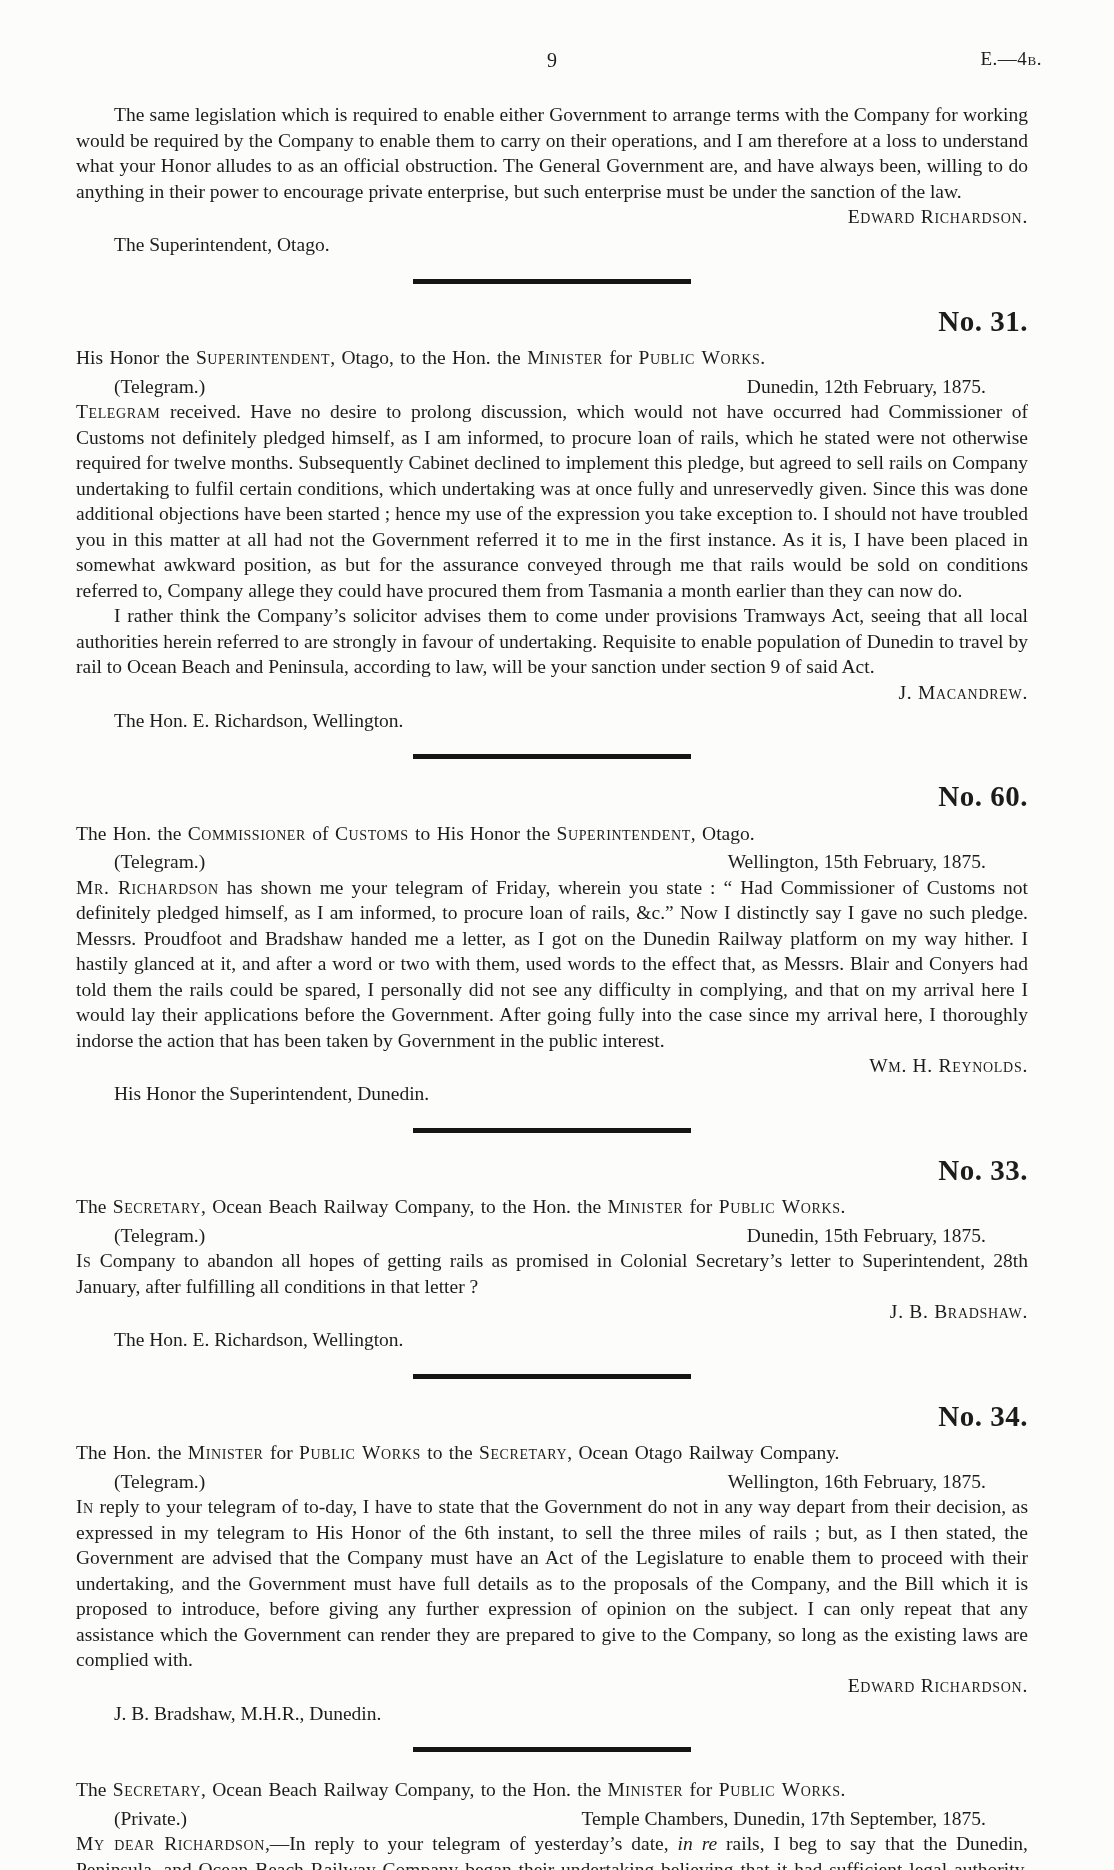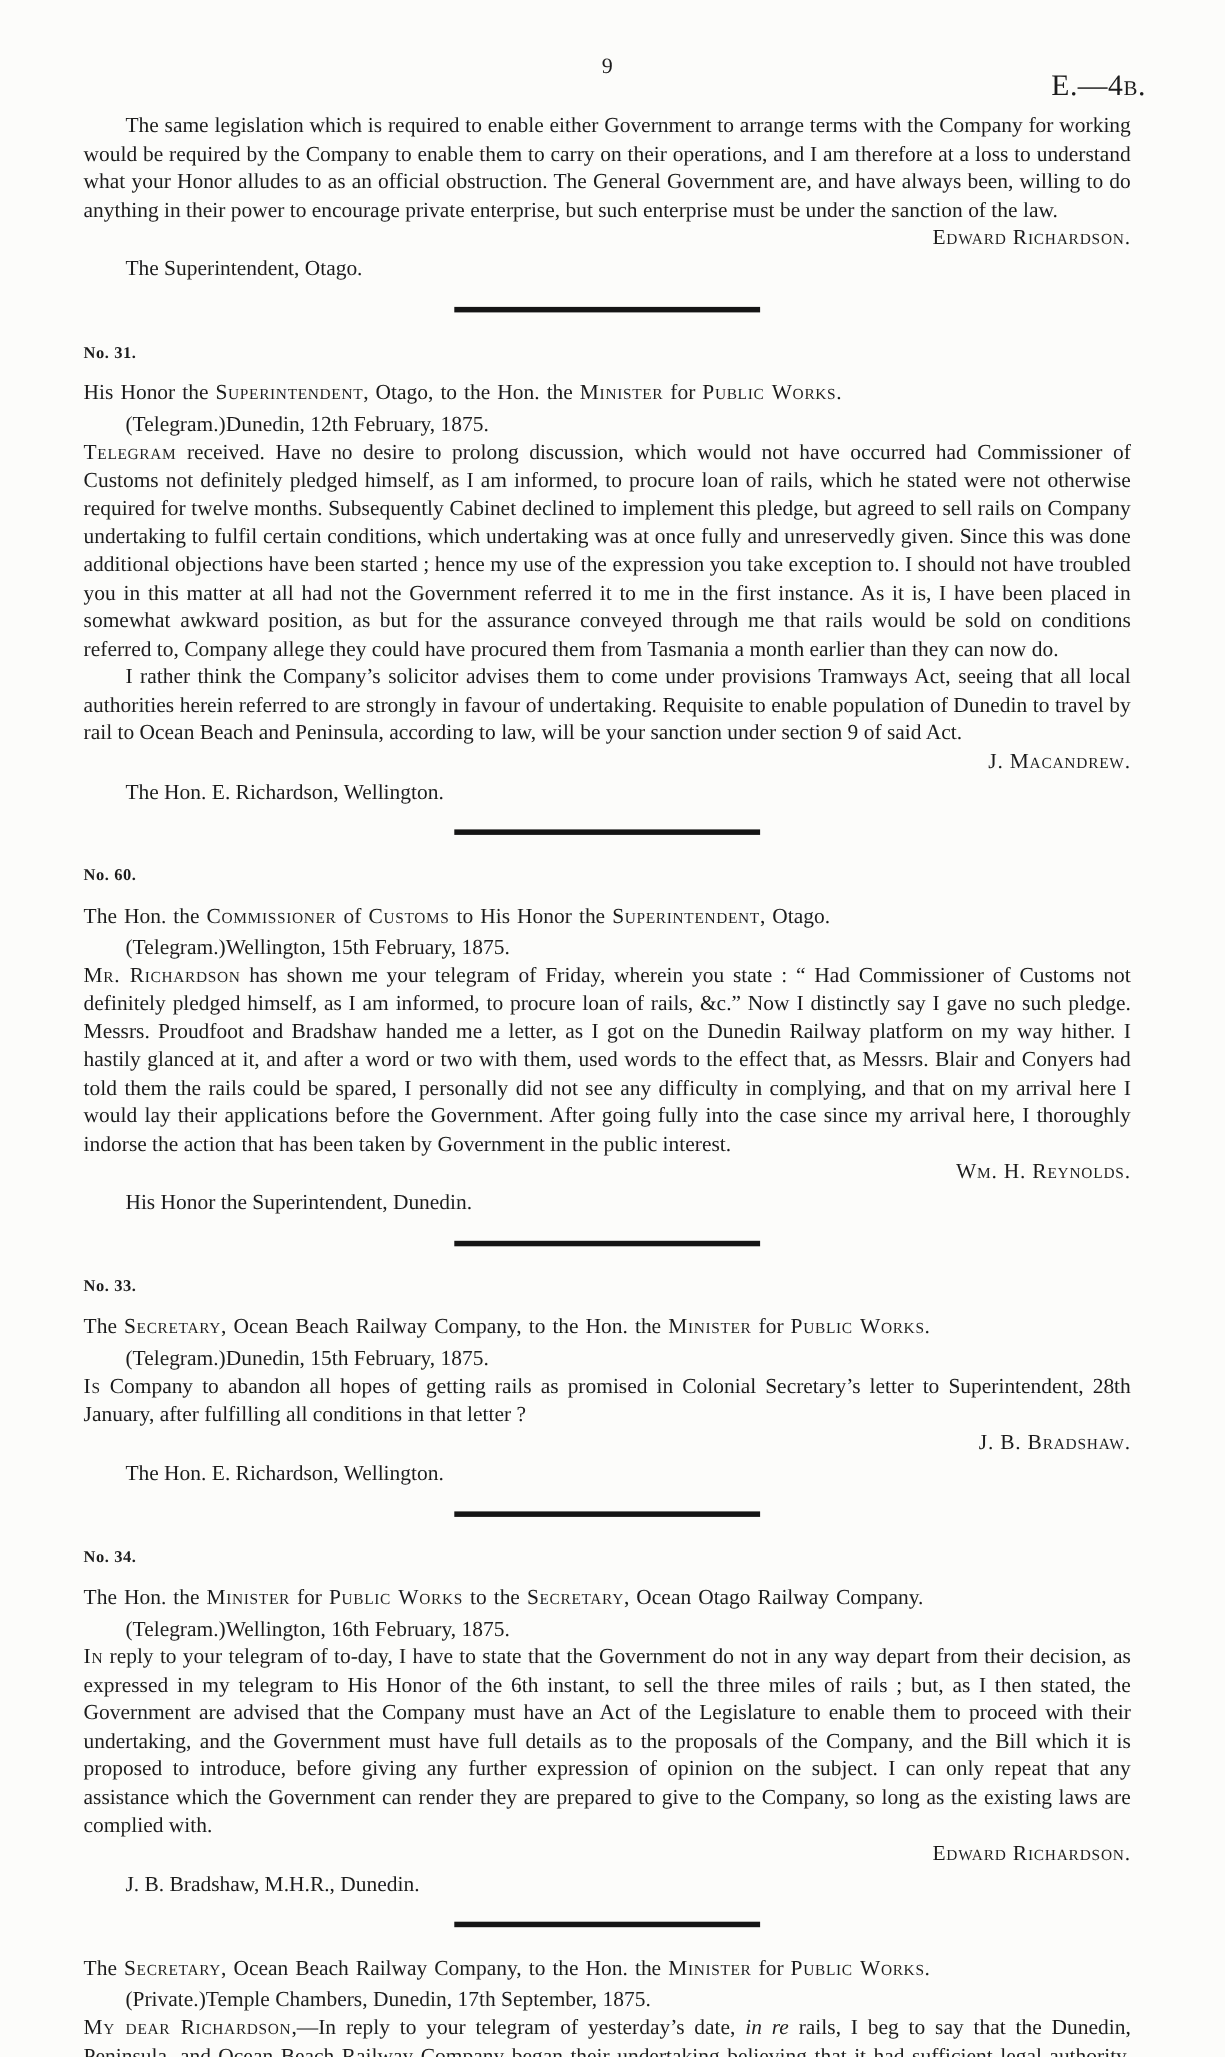--- a/index.html
+++ b/index.html
@@ -25,43 +25,42 @@
   .page-num {
     position: absolute;
     left: 0; right: 0;
     text-align: center;
     font-size: 20px;
   }
   .doc-ref {
     position: absolute;
     right: -14px;
     top: -2px;
-    font-size: 27px;
+    font-size: 19px;
     letter-spacing: 0.5px;
-    margin-top: 19px;
   }
   .para { margin: 0; text-align: justify; }
   .para.indent { text-indent: 38px; }
   .sig-row { display: flex; justify-content: space-between; }
   .sig-addressee { padding-left: 38px; white-space: nowrap; margin-top: 28px; }
   .sig-name { font-variant: small-caps; letter-spacing: 0.7px; white-space: nowrap; }
   .divider {
     width: 278px; height: 5px;
     background: #151515;
     margin: 21px auto 25px auto;
   }
   .section-no {
-    text-align: left;
+    text-align: right;
     font-weight: bold;
-    font-size: 15px;
+    font-size: 29px;
     margin: 0 0 11px 0;
     letter-spacing: 0.5px;
   }
   .address { text-align: left; margin: 0 0 3px 0; word-spacing: 1.5px; }
-  .meta { display: flex; }
+  .meta { display: flex; justify-content: space-between; }
   .meta-label { padding-left: 38px; }
   .meta-date { padding-right: 42px; }
   .sc { font-variant: small-caps; letter-spacing: 0.6px; }
   .it { font-style: italic; }
   .footer {
     margin-top: 5px;
     padding-left: 44px;
     font-weight: bold;
     font-size: 17px;
   }

